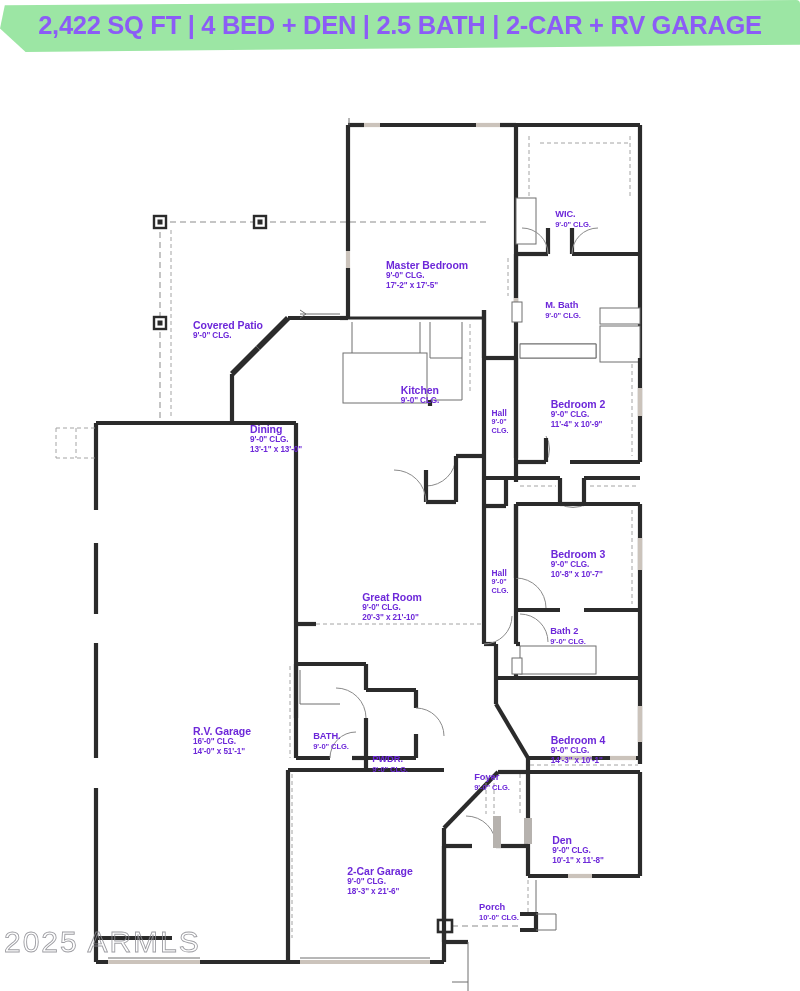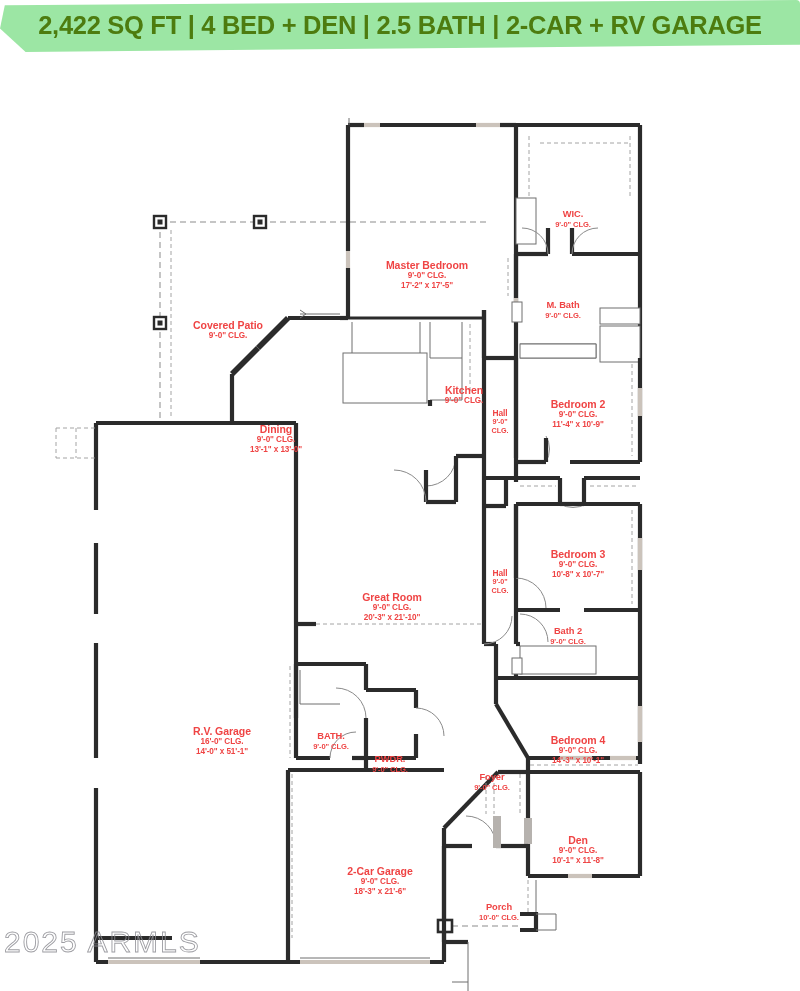--- a/index.html
+++ b/index.html
@@ -37,39 +37,39 @@
     position: absolute;
     left: 0;
     top: 0;
     width: 800px;
     height: 50px;
     line-height: 50px;
     text-align: center;
     font-size: 25.5px;
     font-weight: bold;
     letter-spacing: -0.3px;
-    color: #4d7c0f;
+    color: #8b5cf6;
     white-space: nowrap;
   }
 
   
   #plan {
     position: absolute;
     left: 0;
     top: 58px;
     width: 800px;
     height: 933px;
   }
   #plan svg { display: block; }
 
   
   .room-label {
     position: absolute;
-    text-align: center;
-    color: #ef4444;
+    text-align: left;
+    color: #6d28d9;
     white-space: nowrap;
     pointer-events: none;
     transform: translateX(-50%);
   }
   .room-name {
     font-weight: bold;
     font-size: 10.5px;
     line-height: 12px;
     letter-spacing: -0.05px;
   }
@@ -467,21 +467,21 @@
   <div class="room-name">Covered Patio</div>
   <div class="room-sub">9'-0" CLG.</div>
 </div>
 
 <div class="room-label" style="left:276px; top:423px;">
   <div class="room-name">Dining</div>
   <div class="room-sub">9'-0" CLG.</div>
   <div class="room-sub">13'-1" x 13'-0"</div>
 </div>
 
-<div class="room-label" style="left:420px; top:384px;margin-left:44px;">
+<div class="room-label" style="left:420px; top:384px;">
   <div class="room-name">Kitchen</div>
   <div class="room-sub">9'-0" CLG.</div>
 </div>
 
 <div class="room-label" style="left:392px; top:591px;">
   <div class="room-name">Great Room</div>
   <div class="room-sub">9'-0" CLG.</div>
   <div class="room-sub">20'-3" x 21'-10"</div>
 </div>
 

